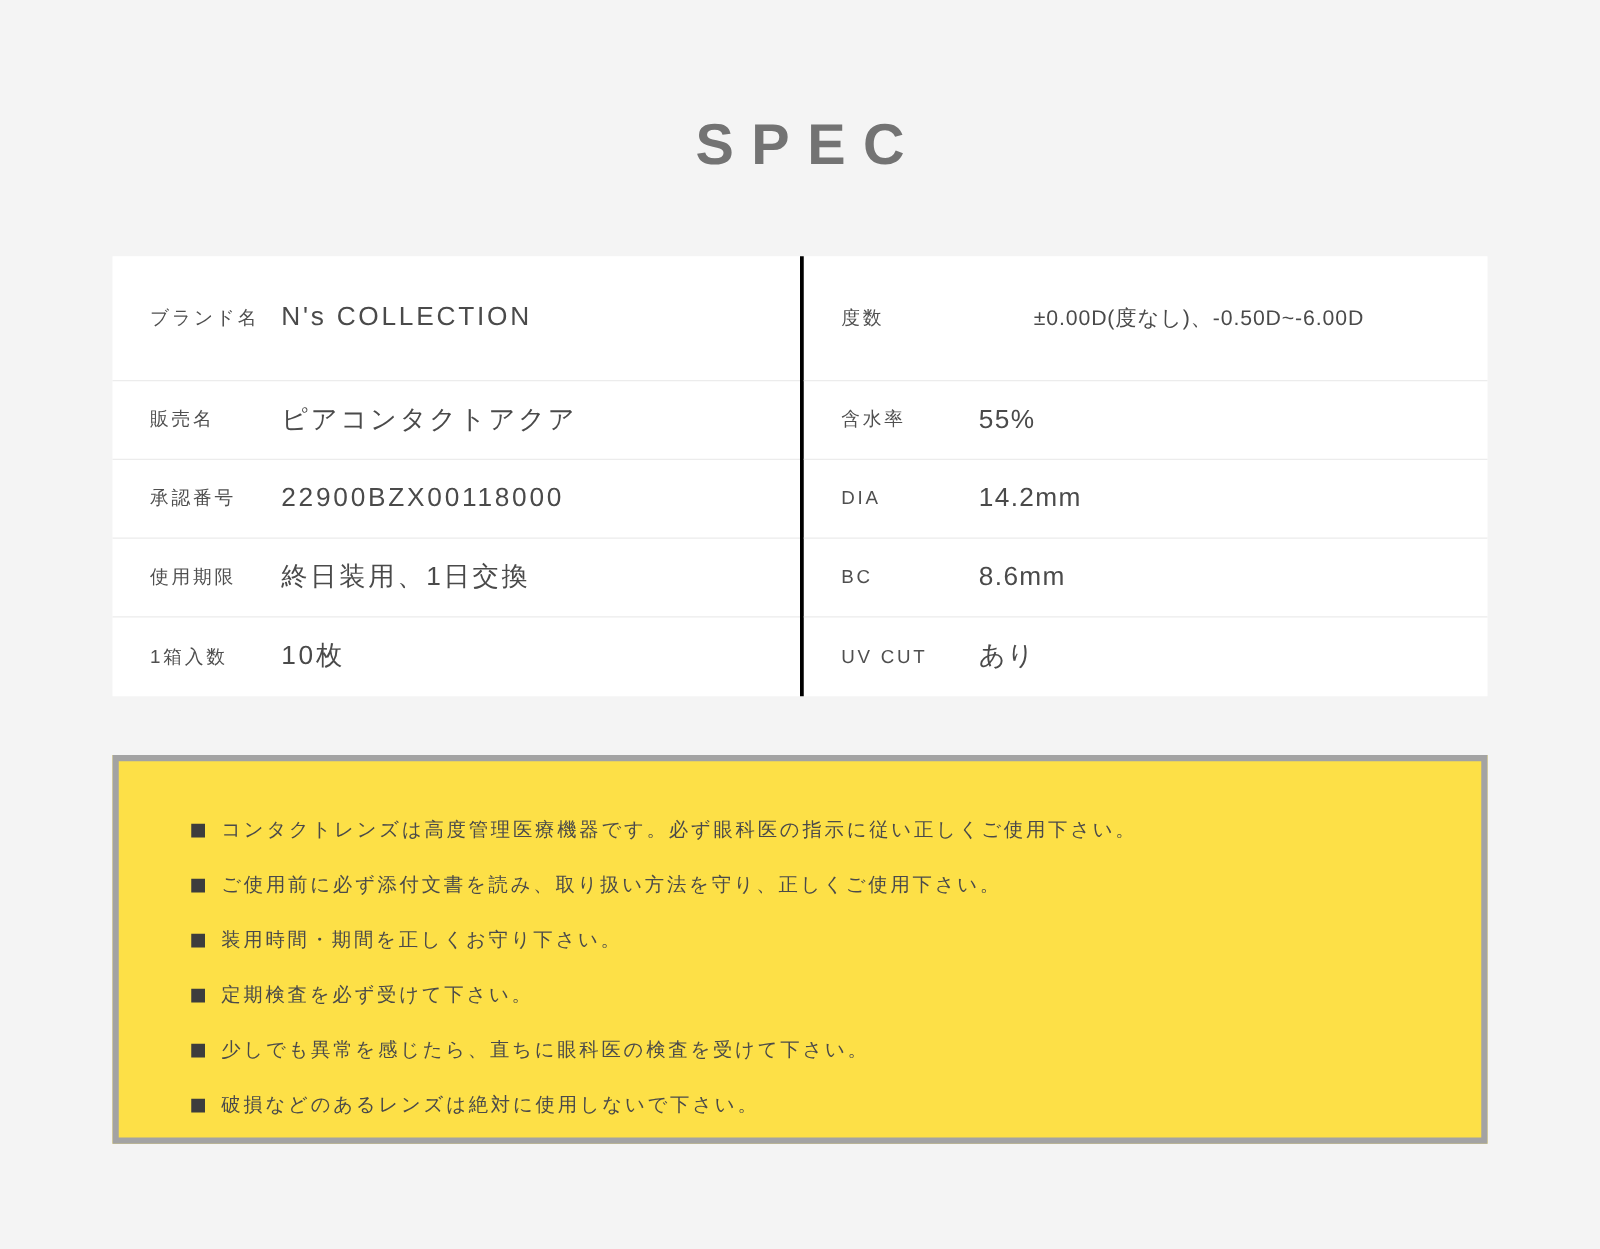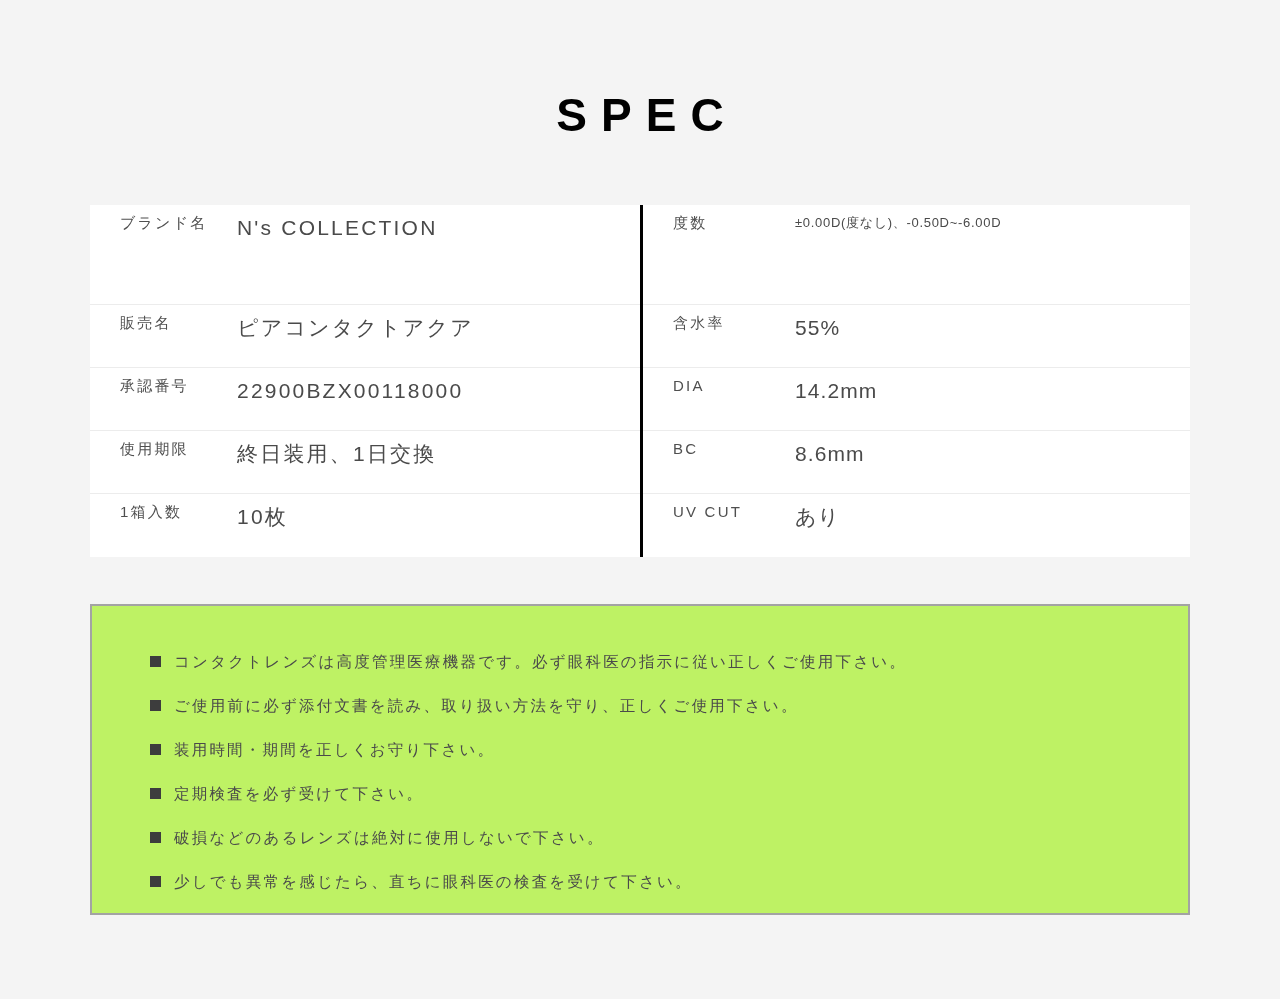--- a/index.html
+++ b/index.html
@@ -25,21 +25,21 @@
 
   
   .spec-title {
     margin: 0;
     padding-top: 92px;
     text-align: center;
     font-size: 46px;
     font-weight: 700;
     letter-spacing: 14px;
     text-indent: 14px;
-    color: #000000;
+    color: #737373;
     line-height: 1;
     font-family: "Liberation Sans", "DejaVu Sans", sans-serif;
   }
 
   
   .spec-card {
     position: absolute;
     left: 90px;
     top: 205px;
     width: 1100px;
@@ -52,26 +52,25 @@
     width: 550px;
     box-sizing: border-box;
   }
 
   .spec-col.right {
     border-left: 3px solid #000000;
   }
 
   .spec-row {
     display: flex;
-    align-items: flex-start;
+    align-items: center;
     box-sizing: border-box;
     border-bottom: 1px solid #ececec;
     min-height: 63px;
     padding: 6px 0;
-    gap: 12px;
   }
 
   .spec-row:last-child {
     border-bottom: none;
   }
 
   
   .spec-col.left  .spec-row:first-child,
   .spec-col.right .spec-row:first-child {
     min-height: 100px;
@@ -110,33 +109,34 @@
     display: block;
     white-space: nowrap;
   }
 
   .spec-col.right .spec-value {
     letter-spacing: 1.1px;
   }
 
   .spec-col.right .spec-row:first-child .spec-value {
     letter-spacing: 0.7px;
-    font-size: 13px;
+    font-size: 17px;
     line-height: 1.85;
+    margin-left: 44px;
   }
 
   
   .notice-card {
     position: absolute;
     left: 90px;
     top: 604px;
     width: 1100px;
     height: 311px;
-    background: #bef264;
-    border: 2px solid #a3a3a3;
+    background: #fde047;
+    border: 5px solid #a3a3a3;
     box-sizing: border-box;
     padding: 44px 40px 40px 58px;
   }
 
   .notice-list {
     list-style: none;
     margin: 0;
     padding: 0;
   }
 
@@ -256,24 +256,24 @@
         <span class="notice-text">装用時間・期間を正しくお守り下さい。</span>
       </li>
 
       <li class="notice-item">
         <span class="notice-bullet"></span>
         <span class="notice-text">定期検査を必ず受けて下さい。</span>
       </li>
 
       <li class="notice-item">
         <span class="notice-bullet"></span>
+        <span class="notice-text">少しでも異常を感じたら、直ちに眼科医の検査を受けて下さい。</span>
+      </li>
+
+      <li class="notice-item">
+        <span class="notice-bullet"></span>
         <span class="notice-text">破損などのあるレンズは絶対に使用しないで下さい。</span>
-      </li>
-
-      <li class="notice-item">
-        <span class="notice-bullet"></span>
-        <span class="notice-text">少しでも異常を感じたら、直ちに眼科医の検査を受けて下さい。</span>
       </li>
 
     </ul>
   </div>
 
 </div>
 
 </body></html>

